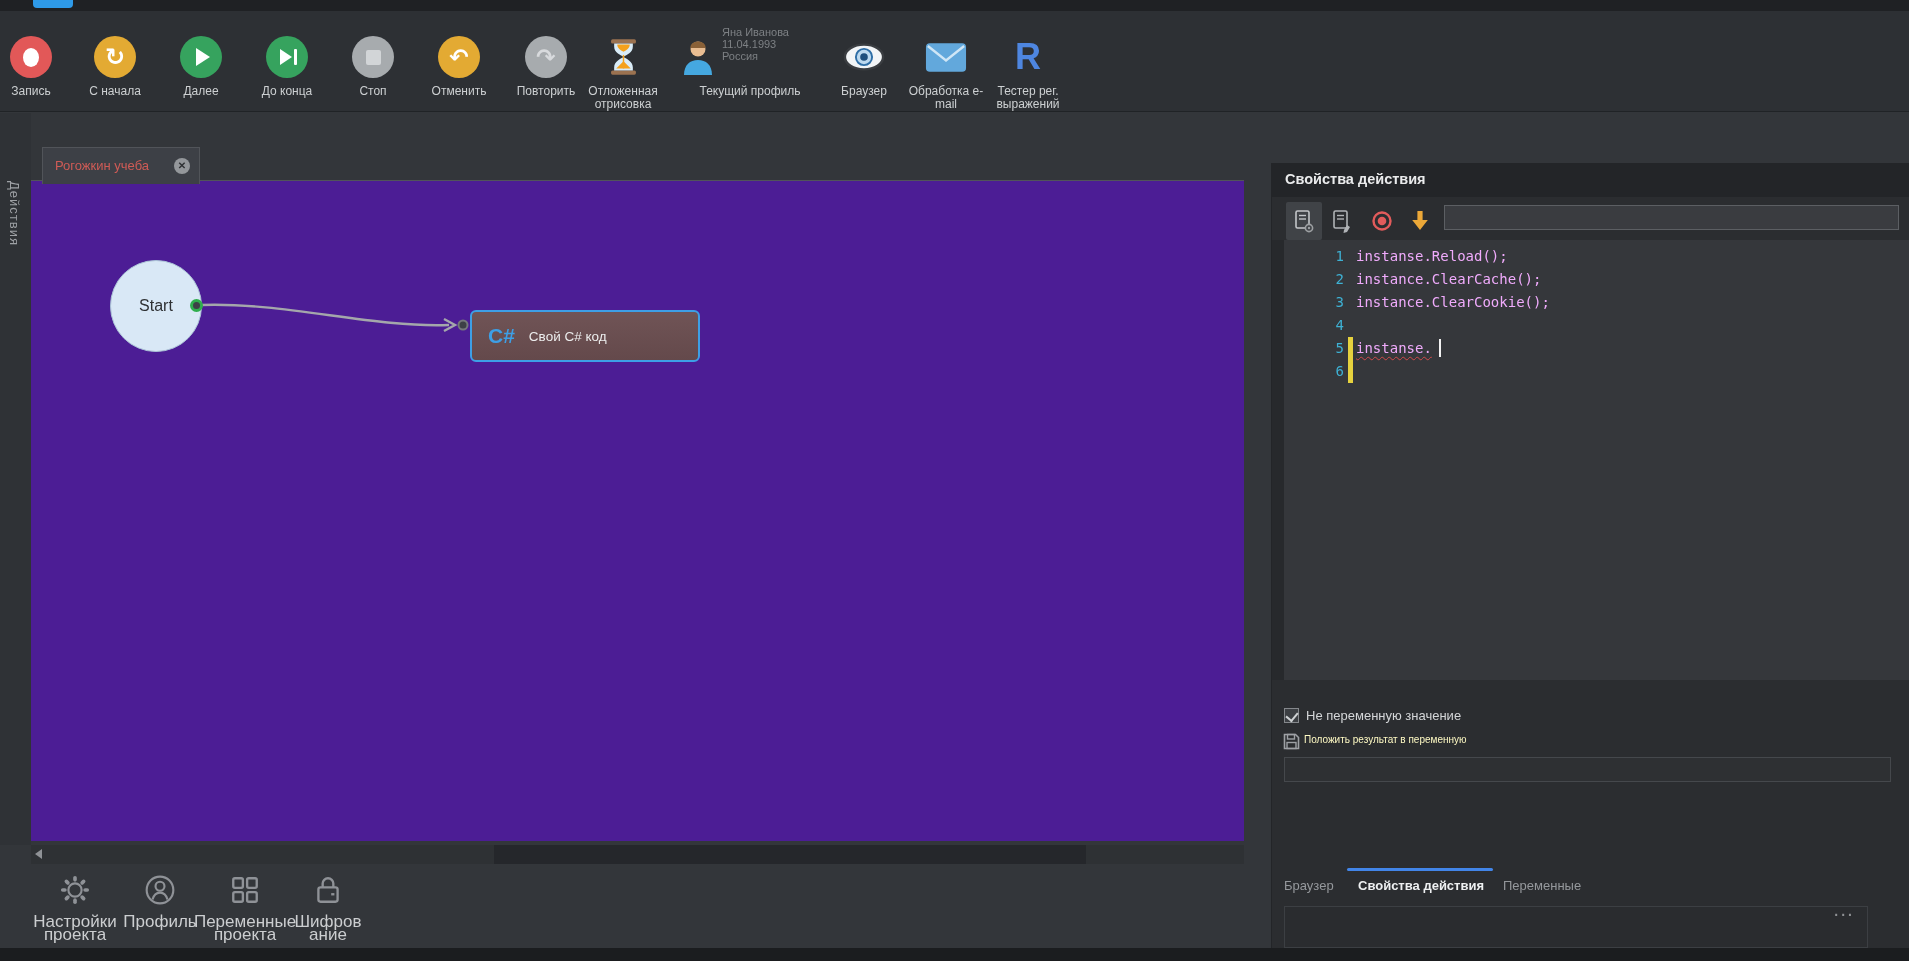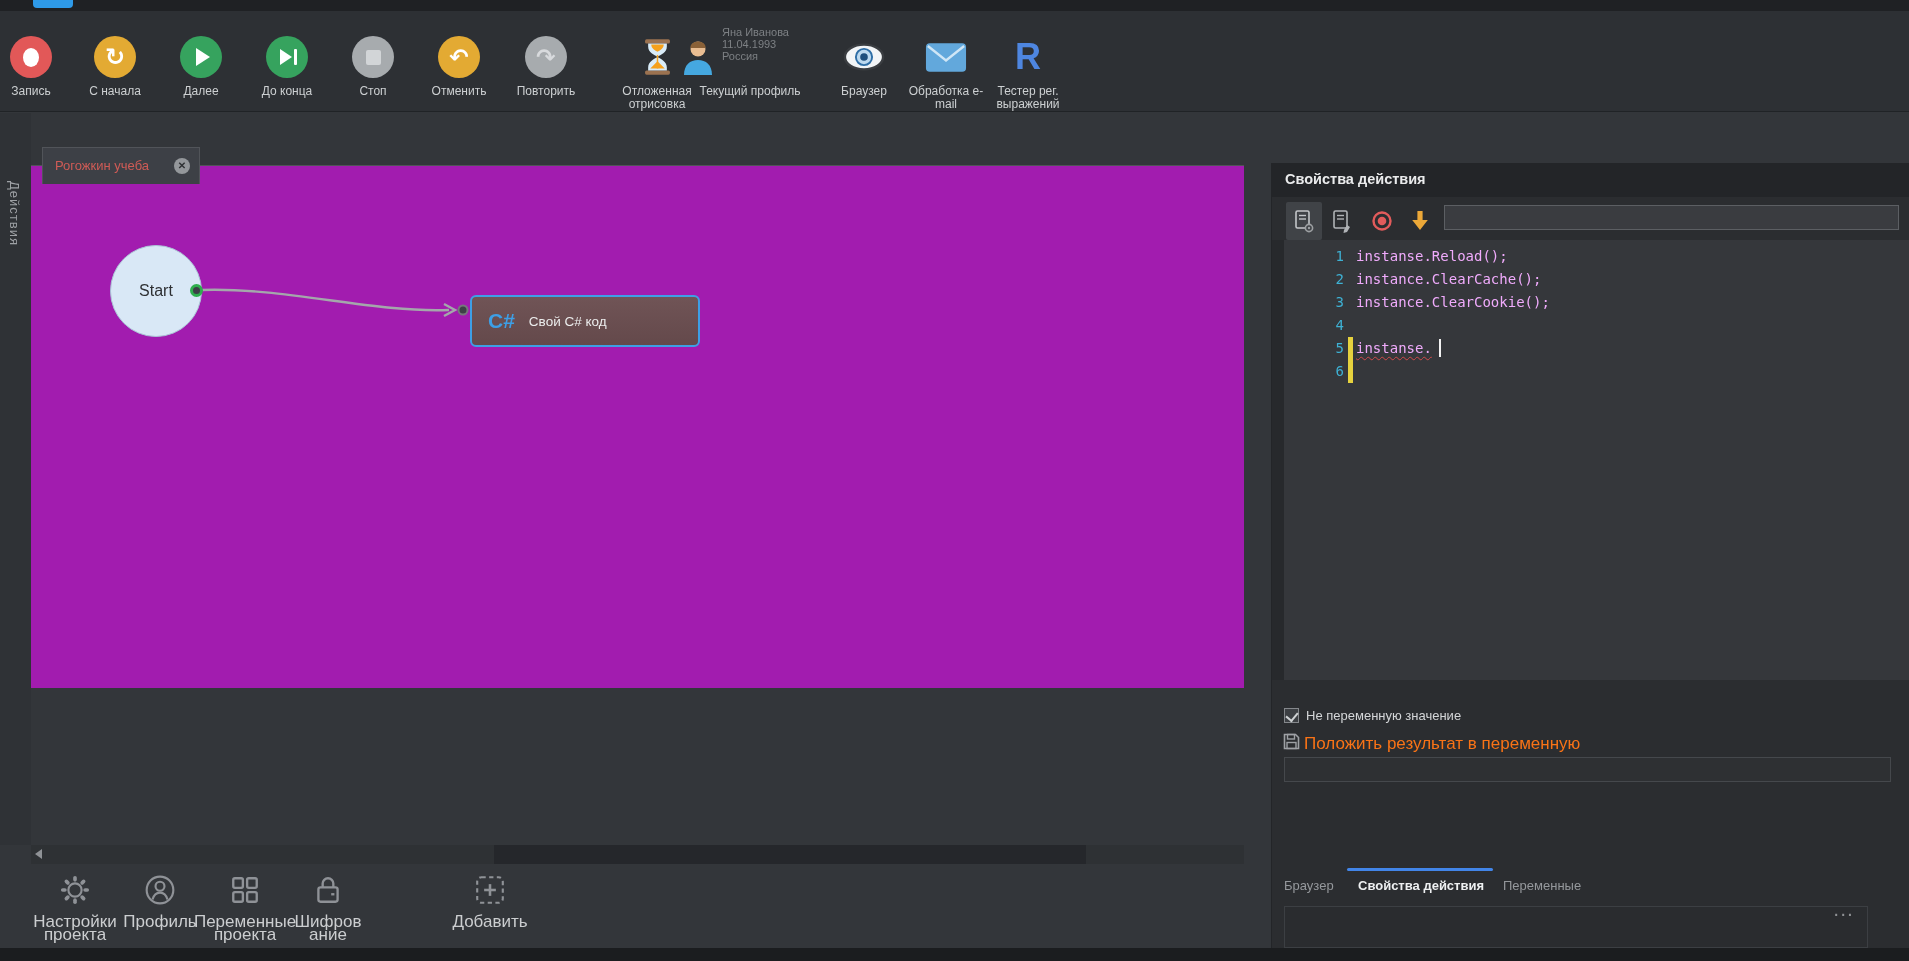--- a/index.html
+++ b/index.html
@@ -30,21 +30,21 @@
 
   
   #log-label { left:47px; top:124px; font-size:13px; color:#b9bbbd;margin-top:36px; }
   #project-tab { left:30px; top:147px; width:158px; height:37px; background:#3d4046;
                  border:1px solid #515459; border-bottom:none; z-index:3;margin-left:12px; }
   #project-tab .ttl { position:absolute; left:12px; top:10px; font-size:13px; color:#cf5b56; }
   #tab-close { position:absolute; right:9px; top:10px; width:16px; height:16px; border-radius:50%; background:#94979b;
                color:#2f3134; font-size:10px; line-height:16px; text-align:center; font-weight:bold; }
 
   
-  #canvas { left:31px; top:165px; width:1213px; height:523px; background:#a21caf; border-top:1px solid #515459; z-index:1; }
+  #canvas { left:31px; top:180px; width:1213px; height:661px; background:#4c1d95; border-top:1px solid #515459; z-index:1; }
   #start-node { position:absolute; left:79px; top:79px; width:92px; height:92px; border-radius:50%;
                 background:#d9e8f6; border:1px solid #aac2d6; display:flex; align-items:center; justify-content:center;
                 font-size:16px; color:#2e3033; }
   #start-port { position:absolute; left:159px; top:118px; width:13px; height:13px; border-radius:50%;
                 border:3px solid #2fae4e; background:#3d4046; }
   #csharp-block { position:absolute; left:439px; top:129px; width:230px; height:52px; border-radius:6px;
                   background:linear-gradient(#705456,#64494b); border:2px solid #3d9fe6;
                   display:flex; align-items:center; padding-left:16px; }
   #csharp-badge { font-size:21px; font-weight:bold; color:#3d9fe6; margin-right:14px; font-family:"Liberation Sans",sans-serif; }
   #csharp-label { font-size:13.5px; color:#eceded; }
@@ -87,21 +87,21 @@
   #mod-bar { position:absolute; left:76px; top:97px; width:5px; height:46px; background:#e6d23e; }
   #cursor { position:absolute; left:167px; top:99px; width:2px; height:18px; background:#f2f2f2; }
 
   
   #chk-row { position:absolute; left:12px; top:544px; height:18px; }
   #chk-box { position:absolute; left:0; top:1px; width:15px; height:15px; background:#3c3f43; border:1px solid #85888c; }
   #chk-box:after { content:""; position:absolute; left:3px; top:1px; width:6px; height:9px;
                    border:solid #cfd2d4; border-width:0 2px 2px 0; transform:rotate(40deg); }
   #chk-label { position:absolute; left:22px; top:1px; font-size:13px; color:#d4d6d8; white-space:nowrap; }
   #save-row { position:absolute; left:11px; top:570px; height:18px; }
-  #save-label { position:absolute; left:21px; top:1px; font-size:17px; color:#f97316; white-space:nowrap; }
+  #save-label { position:absolute; left:21px; top:1px; font-size:10px; color:#fef9c3; white-space:nowrap; }
   #result-input { position:absolute; left:12px; top:594px; width:607px; height:25px; background:#2e3033; border:1px solid #45484c; }
 
   
   #ptab-indicator { position:absolute; left:75px; top:705px; width:146px; height:3px; background:#4285e8; border-radius:2px; }
   .ptab { position:absolute; top:715px; font-size:13px; color:#95989c; white-space:nowrap; }
   .ptab.active { font-weight:bold; color:#eef0f1; }
   #subpanel { position:absolute; left:12px; top:743px; width:584px; height:42px; background:#2a2c2f; border:1px solid #3c3f43; }
   #more-dots { position:absolute; right:12px; top:-4px; color:#8e9194; font-size:14px; font-weight:bold; letter-spacing:3px; }
 
   svg { display:block; }
@@ -158,21 +158,21 @@
     <div class="rlabel">Отменить</div>
   </div>
 
   <div class="rbtn" style="left:491px">
     <div class="circ c-gray">
       <span class="glyph" style="font-size:23px;font-weight:bold;color:#d8dadd">↷</span>
       </div>
     <div class="rlabel">Повторить</div>
   </div>
 
-  <div class="rbtn" style="left:609px;width:96px">
+  <div class="rbtn" style="left:575px;width:96px">
     <div class="circ">
       <svg width="27" height="36" viewBox="0 0 26 34">
         <rect x="1" y="0" width="24" height="4" rx="1.5" fill="#9b7250"></rect>
         <rect x="1" y="30" width="24" height="4" rx="1.5" fill="#9b7250"></rect>
         <path d="M4 4 h18 v3 c0 6 -6 8 -9 10 c-3 -2 -9 -4 -9 -10 z" fill="#d9ecf8"></path>
         <path d="M4 30 h18 v-3 c0 -6 -6 -8 -9 -10 c-3 2 -9 4 -9 10 z" fill="#d9ecf8"></path>
         <path d="M7 5 h12 c0 4 -4 6 -6 7 c-2 -1 -6 -3 -6 -7 z" fill="#f5a11c"></path>
         <path d="M13 21 l7 7 h-14 z" fill="#f5a11c"></path>
         <rect x="12.3" y="15" width="1.4" height="13" fill="#f5a11c"></rect>
       </svg>
@@ -306,30 +306,20 @@
       <svg width="32" height="32" viewBox="0 0 30 30" stroke="#8f9297" fill="none" stroke-width="2.2">
         <rect x="6" y="12.5" width="18" height="13.5" rx="2"></rect>
         <path d="M10 12.5 v-3.5 a5 5 0 0 1 10 0 v3.5"></path>
         <line x1="18" y1="19" x2="21" y2="19"></line>
       </svg>
       </div>
     <div class="blabel">Шифрование</div>
   </div>
 
 
-  <div class="bbtn" style="left:435px">
-    <div class="bicon">
-      <svg width="32" height="32" viewBox="0 0 30 30" stroke="#8f9297" fill="none" stroke-width="2">
-        <rect x="3" y="3" width="24" height="24" rx="4" stroke-dasharray="4 3.2"></rect>
-        <line x1="15" y1="9.5" x2="15" y2="20.5" stroke-width="2.4"></line>
-        <line x1="9.5" y1="15" x2="20.5" y2="15" stroke-width="2.4"></line>
-      </svg>
-      </div>
-    <div class="blabel">Добавить</div>
-  </div>
 </div>
 
 <div class="abs" id="panel">
 
   <div id="panel-title-bar">
     <div id="panel-title">Свойства действия</div>
   </div>
 
   <div id="panel-toolbar">
     <div class="ptool sel" style="left:14px">

